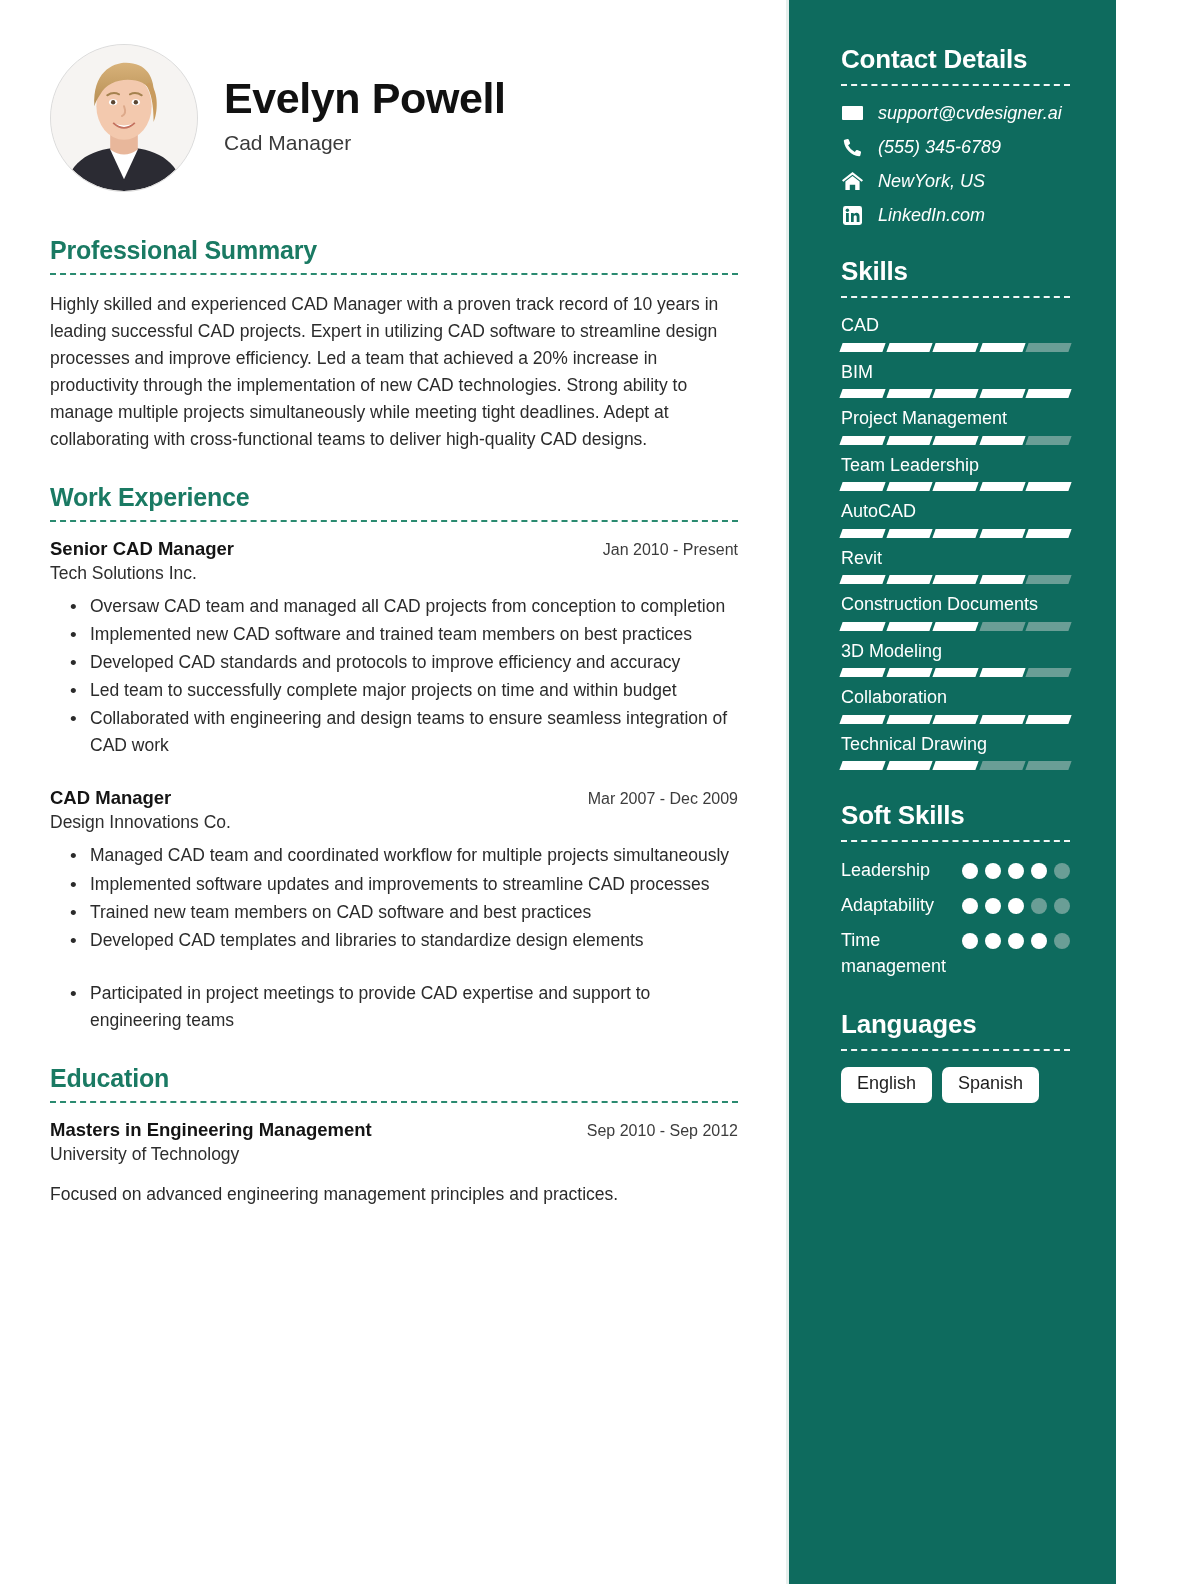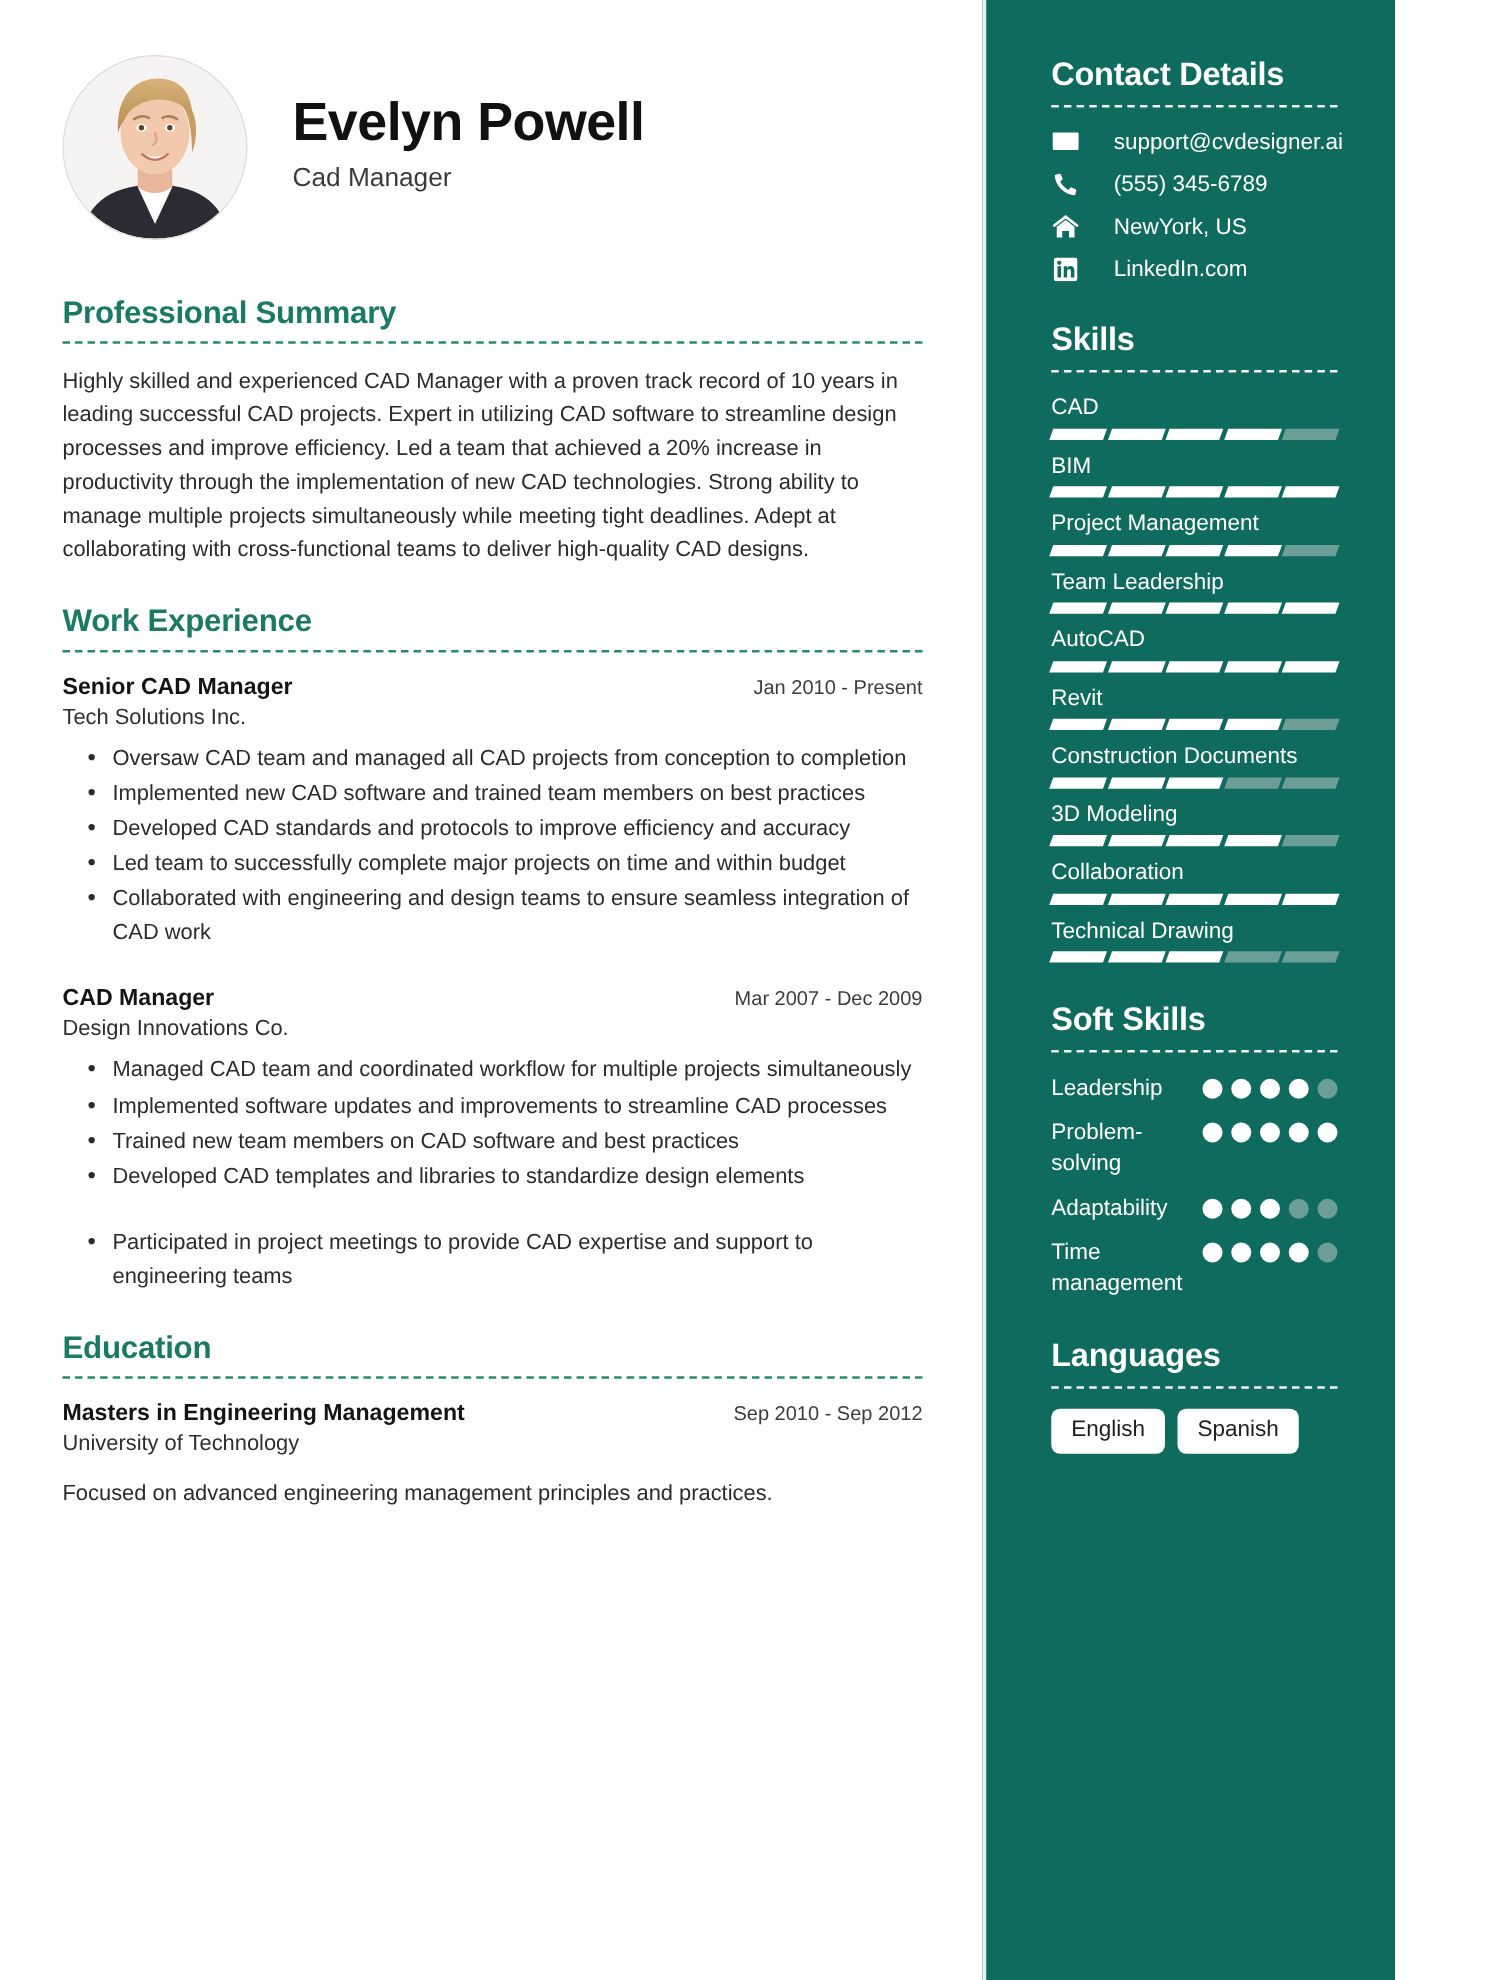--- a/index.html
+++ b/index.html
@@ -27,21 +27,21 @@
   
   .main-col {
     width: 786px;
     padding: 44px 48px 0 50px;
     background: #ffffff;
   }
 
   .header-row {
     display: flex;
     align-items: center;
-    gap: 36px;
+    gap: 26px;
     margin-bottom: 44px;
   }
 
   .avatar {
     width: 148px;
     height: 148px;
     border-radius: 50%;
     border: 1px solid #dcdcdc;
     overflow: hidden;
     flex: 0 0 auto;
@@ -179,24 +179,25 @@
     margin: 9px 0 16px 0;
     height: 0;
     opacity: 0.95;
   }
 
   .contact-list { list-style: none; }
 
   .contact-row {
     display: flex;
     align-items: center;
-    gap: 28px;
+    gap: 15px;
     margin-bottom: 12px;
     font-size: 18px;
     color: #ffffff;
+    font-style: italic;
   }
 
   .c-icon {
     width: 22px;
     height: 22px;
     flex: 0 0 auto;
     display: flex;
     align-items: center;
     justify-content: center;
   }
@@ -547,30 +548,20 @@
             <div class="soft-label">Leadership</div>
             <div class="dots">
               <span class="dot"></span>
               <span class="dot"></span>
               <span class="dot"></span>
               <span class="dot"></span>
               <span class="dot off"></span>
             </div>
           </div>
           <div class="soft-row">
-            <div class="soft-label">Problem-solving</div>
-            <div class="dots">
-              <span class="dot"></span>
-              <span class="dot"></span>
-              <span class="dot"></span>
-              <span class="dot"></span>
-              <span class="dot"></span>
-            </div>
-          </div>
-          <div class="soft-row">
             <div class="soft-label">Adaptability</div>
             <div class="dots">
               <span class="dot"></span>
               <span class="dot"></span>
               <span class="dot"></span>
               <span class="dot off"></span>
               <span class="dot off"></span>
             </div>
           </div>
           <div class="soft-row">

